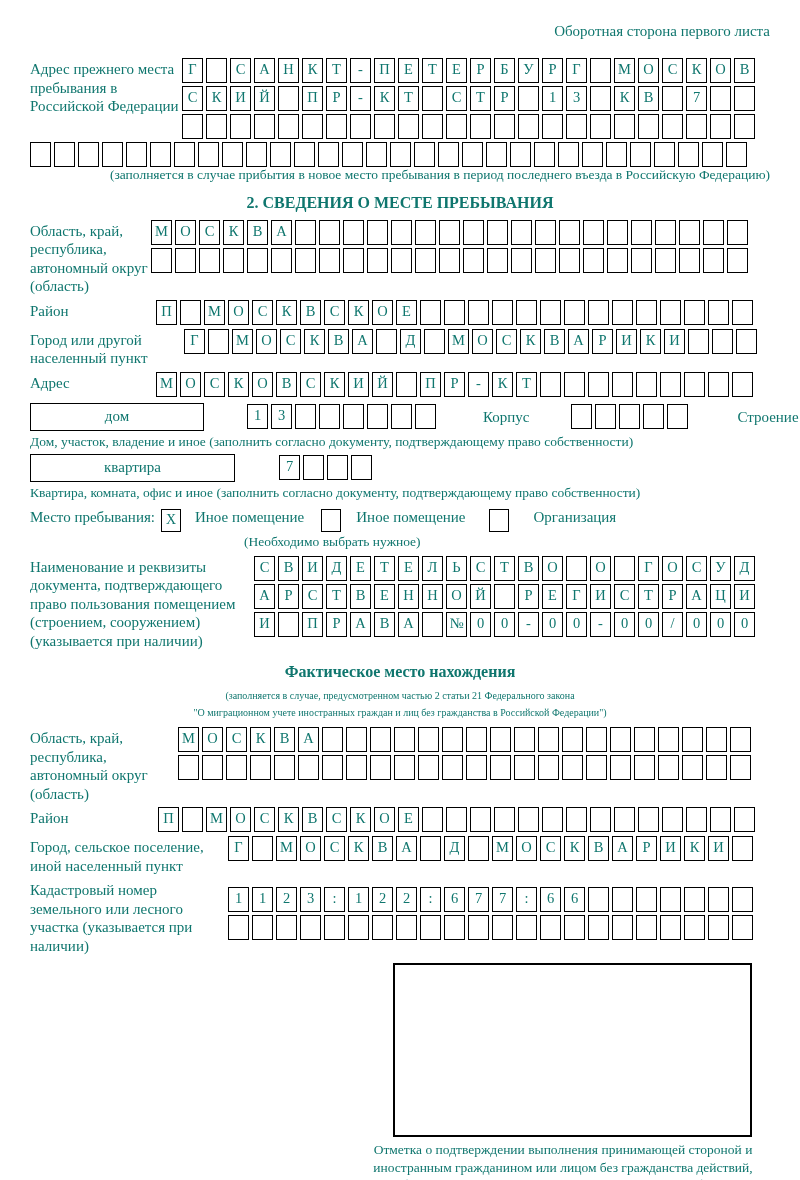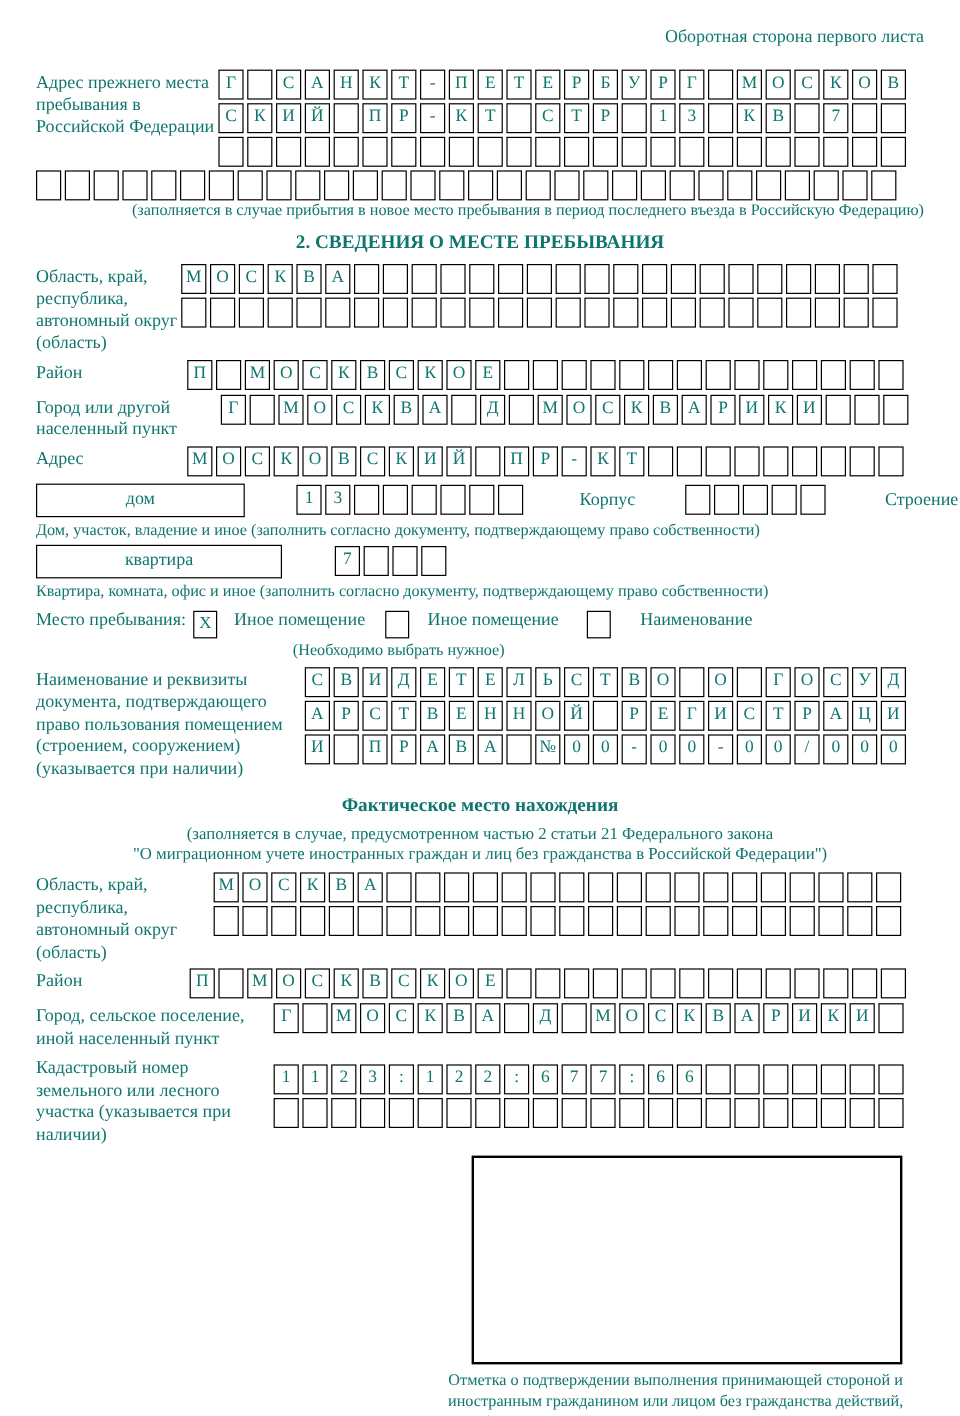--- a/index.html
+++ b/index.html
@@ -33,21 +33,21 @@
   .inline-label{flex:none;font-size:15px;line-height:28px;}
   .house-row .grid-row{margin-top:1px;}
   .stay-row{display:flex;align-items:flex-start;margin-top:7px;}
   .stay-label{flex:none;font-size:15px;}
   .checkbox{
     flex:none;width:20px;height:23px;box-sizing:border-box;border:1.6px solid #000;
     text-align:center;font-size:14px;line-height:19px;
   }
   .stay-note{font-size:13.5px;line-height:16px;margin-left:214px;margin-top:2px;}
   .small-note{font-size:13.5px;line-height:16.5px;margin-top:3px;}
-  .fact-note{font-size:14px;line-height:17px;text-align:center;}
+  .fact-note{font-size:10px;line-height:17px;text-align:center;}
   .stamp-box{width:359px;height:174px;box-sizing:border-box;border:2px solid #000;margin-left:363px;margin-top:8px;}
   .stamp-note{width:380px;margin-left:343px;margin-top:4px;text-align:center;font-size:13.5px;line-height:17.5px;}
   .mt6{margin-top:6px;}
 </style>
 </head>
 <body>
 
 <div class="page">
 
   <div class="header-note">Оборотная сторона первого листа</div>
@@ -364,21 +364,21 @@
   </div>
   <div class="small-note">Квартира, комната, офис и иное (заполнить согласно документу, подтверждающему право собственности)</div>
 
   <div class="stay-row">
     <div class="stay-label">Место пребывания:</div>
     <div class="checkbox" style="margin-left:6px">X</div>
     <div class="stay-label" style="margin-left:14px">Иное помещение</div>
     <div class="checkbox" style="margin-left:17px"></div>
     <div class="stay-label" style="margin-left:15px">Иное помещение</div>
     <div class="checkbox" style="margin-left:23px"></div>
-    <div class="stay-label" style="margin-left:25px">Наименование</div>
+    <div class="stay-label" style="margin-left:25px">Организация</div>
   </div>
   <div class="stay-note">(Необходимо выбрать нужное)</div>
 
   <div class="frow mt6">
     <div class="flabel w224">Наименование и реквизиты документа, подтверждающего право пользования помещением (строением, сооружением) (указывается при наличии)</div>
     <div class="gcol">
       <div class="grid-row">
           <span class="cell">С</span>
           <span class="cell">В</span>
           <span class="cell">И</span>

